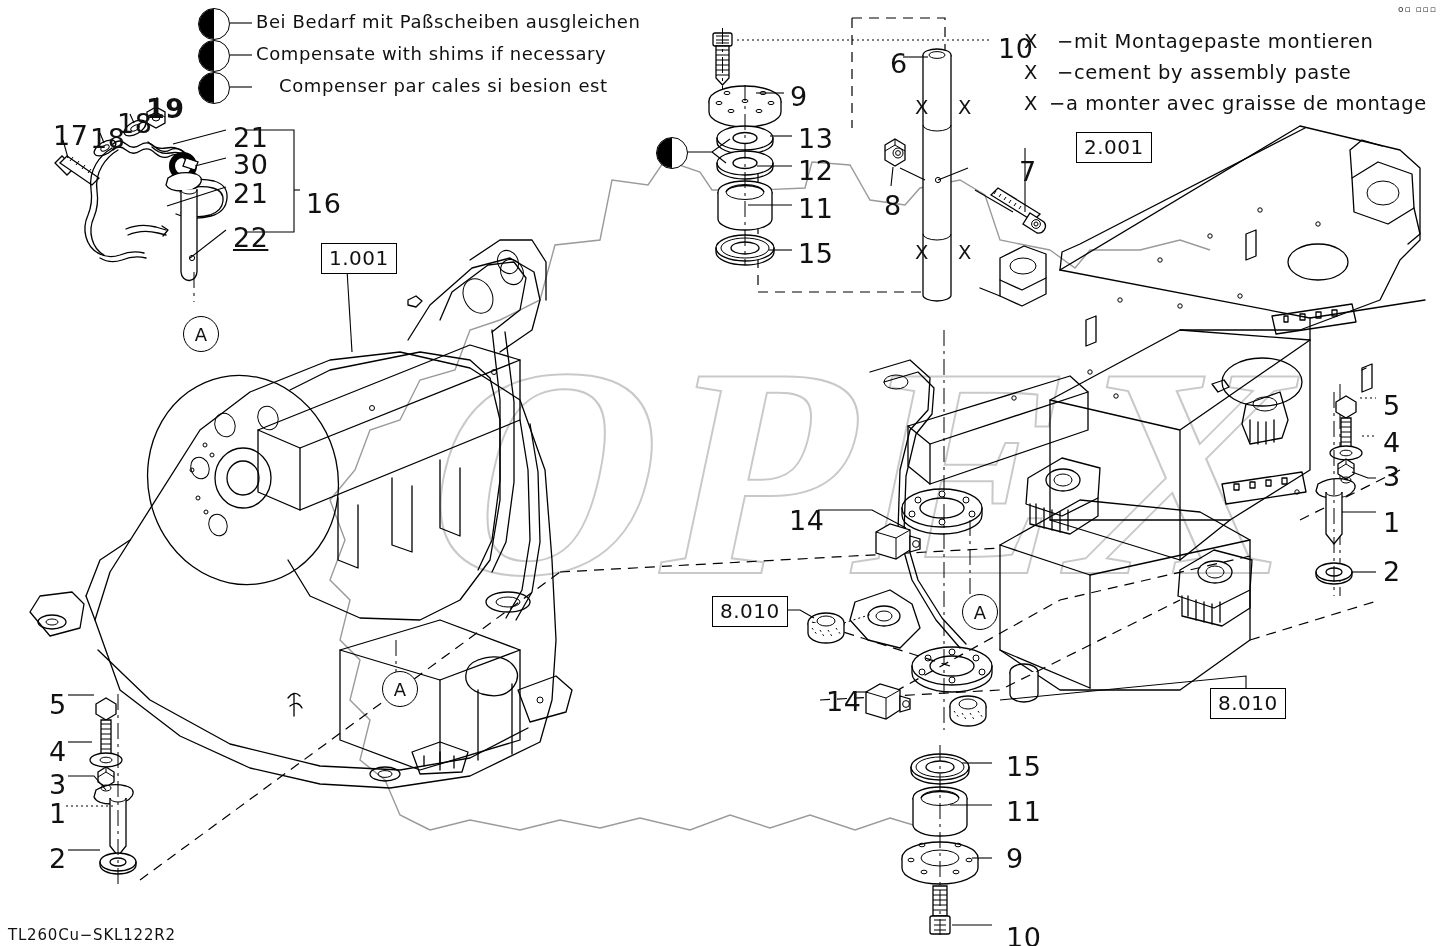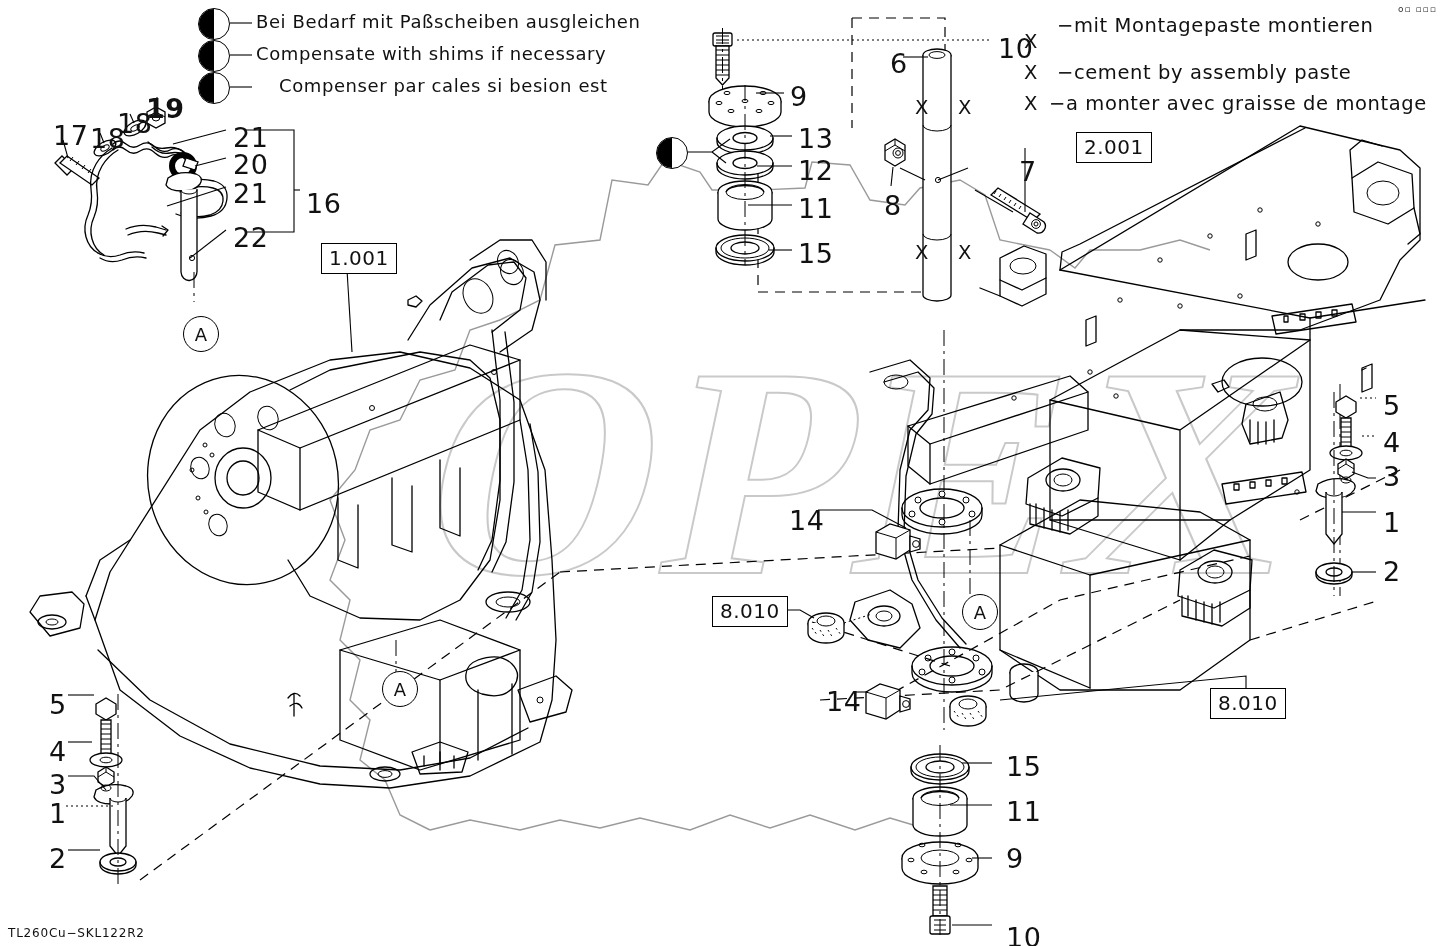--- a/index.html
+++ b/index.html
@@ -11,21 +11,21 @@
   #stage{position:absolute;left:0;top:0;width:1440px;height:946px;}
   svg.layer{position:absolute;left:0;top:0;width:1440px;height:946px;}
   .txt{position:absolute;white-space:pre;line-height:1;}
   .legend-line{font-size:18px;letter-spacing:0.6px;}
   .note-line{font-size:19.5px;letter-spacing:0.6px;}
   .callout{font-size:27px;font-weight:400;letter-spacing:0.5px;}
   .refbox{
     position:absolute;border:1.6px solid #000;background:#fff;
     font-size:20px;padding:2px 7px 3px 7px;letter-spacing:0.5px;
   }
-  .footer{position:absolute;font-size:12px;letter-spacing:0.8px;}
+  .footer{position:absolute;font-size:15px;letter-spacing:0.8px;}
   .corner-mark{position:absolute;font-size:9px;color:#333;letter-spacing:1px;}
   .wm{
     position:absolute;font-size:300px;font-weight:700;
     font-family:"Liberation Serif","DejaVu Serif",serif;
     color:transparent;-webkit-text-stroke:2px #c9c9c9;
     letter-spacing:10px;user-select:none;
   }
   .acirc{position:absolute;width:34px;height:34px;border:1.6px solid #000;border-radius:50%;
     background:#fff;font-size:18px;display:flex;align-items:center;justify-content:center;}
   .halfdot{position:absolute;width:30px;height:30px;border-radius:50%;border:1.8px solid #000;background:#fff;overflow:hidden;}
@@ -560,21 +560,21 @@
     </svg>
     <div class="txt legend-line" style="left:256px;top:13px;">Bei Bedarf mit Paßscheiben ausgleichen</div>
     <div class="txt legend-line" style="left:256px;top:45px;">Compensate with shims if necessary</div>
     <div class="txt legend-line" style="left:256px;top:77px;margin-left:23px;">Compenser par cales si besion est</div>
   </div>
 
   <div>
     <div class="txt note-line" style="left:1024px;top:32px;">X</div>
     <div class="txt note-line" style="left:1024px;top:63px;">X</div>
     <div class="txt note-line" style="left:1024px;top:94px;">X</div>
-    <div class="txt note-line" style="left:1057px;top:16px;">−mit Montagepaste montieren</div>
+    <div class="txt note-line" style="left:1057px;top:32px;">−mit Montagepaste montieren</div>
     <div class="txt note-line" style="left:1057px;top:63px;">−cement by assembly paste</div>
     <div class="txt note-line" style="left:1049px;top:94px;text-align:center;">−a monter avec graisse de montage</div>
   </div>
 
   <div class="halfdot" style="left:656px;top:137px;"></div>
 
   <div id="ref-boxes">
       <div class="refbox" style="left: 321px; top: 243px;">1.001</div>
       <div class="refbox" style="left: 1076px; top: 132px;">2.001</div>
       <div class="refbox" style="left: 712px; top: 596px;">8.010</div>
@@ -589,23 +589,23 @@
       <div class="txt callout" style="left: 798px; top: 195px;">11</div>
       <div class="txt callout" style="left: 798px; top: 240px;">15</div>
       <div class="txt callout" style="left: 890px; top: 50px;">6</div>
       <div class="txt callout" style="left: 884px; top: 192px;">8</div>
       <div class="txt callout" style="left: 1019px; top: 158px;">7</div>
       <div class="txt callout" style="left: 146px; top: 95px; font-weight: bold;">19</div>
       <div class="txt callout" style="left: 117px; top: 110px;">18</div>
       <div class="txt callout" style="left: 90px; top: 125px;">18</div>
       <div class="txt callout" style="left: 53px; top: 122px;">17</div>
       <div class="txt callout" style="left: 233px; top: 124px;">21</div>
-      <div class="txt callout" style="left: 233px; top: 151px;">20</div>
+      <div class="txt callout" style="left: 233px; top: 151px;">30</div>
       <div class="txt callout" style="left: 233px; top: 180px;">21</div>
-      <div class="txt callout" style="left: 233px; top: 224px;">22</div>
+      <div class="txt callout" style="left: 233px; top: 224px; text-decoration: underline;">22</div>
       <div class="txt callout" style="left: 306px; top: 190px;">16</div>
       <div class="txt callout" style="left: 49px; top: 691px;">5</div>
       <div class="txt callout" style="left: 49px; top: 738px;">4</div>
       <div class="txt callout" style="left: 49px; top: 771px;">3</div>
       <div class="txt callout" style="left: 49px; top: 800px;">1</div>
       <div class="txt callout" style="left: 49px; top: 845px;">2</div>
       <div class="txt callout" style="left: 1383px; top: 392px;">5</div>
       <div class="txt callout" style="left: 1383px; top: 429px;">4</div>
       <div class="txt callout" style="left: 1383px; top: 463px;">3</div>
       <div class="txt callout" style="left: 1383px; top: 509px;">1</div>

